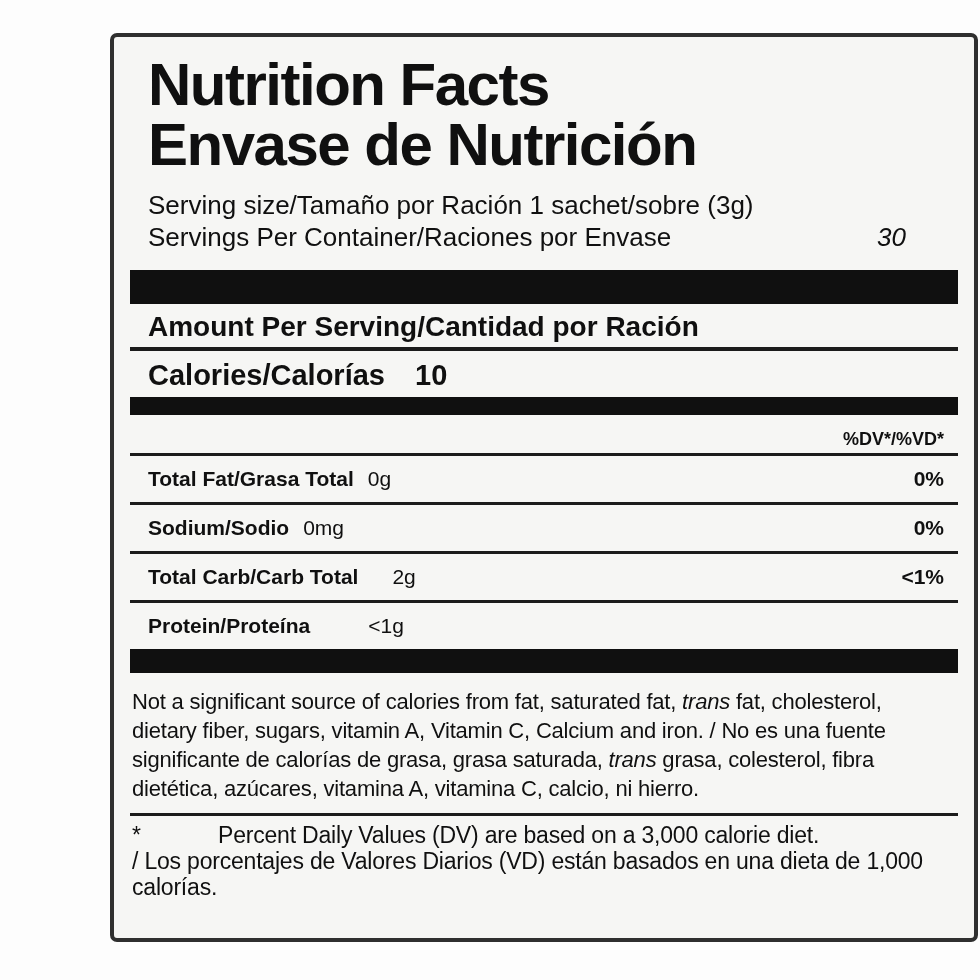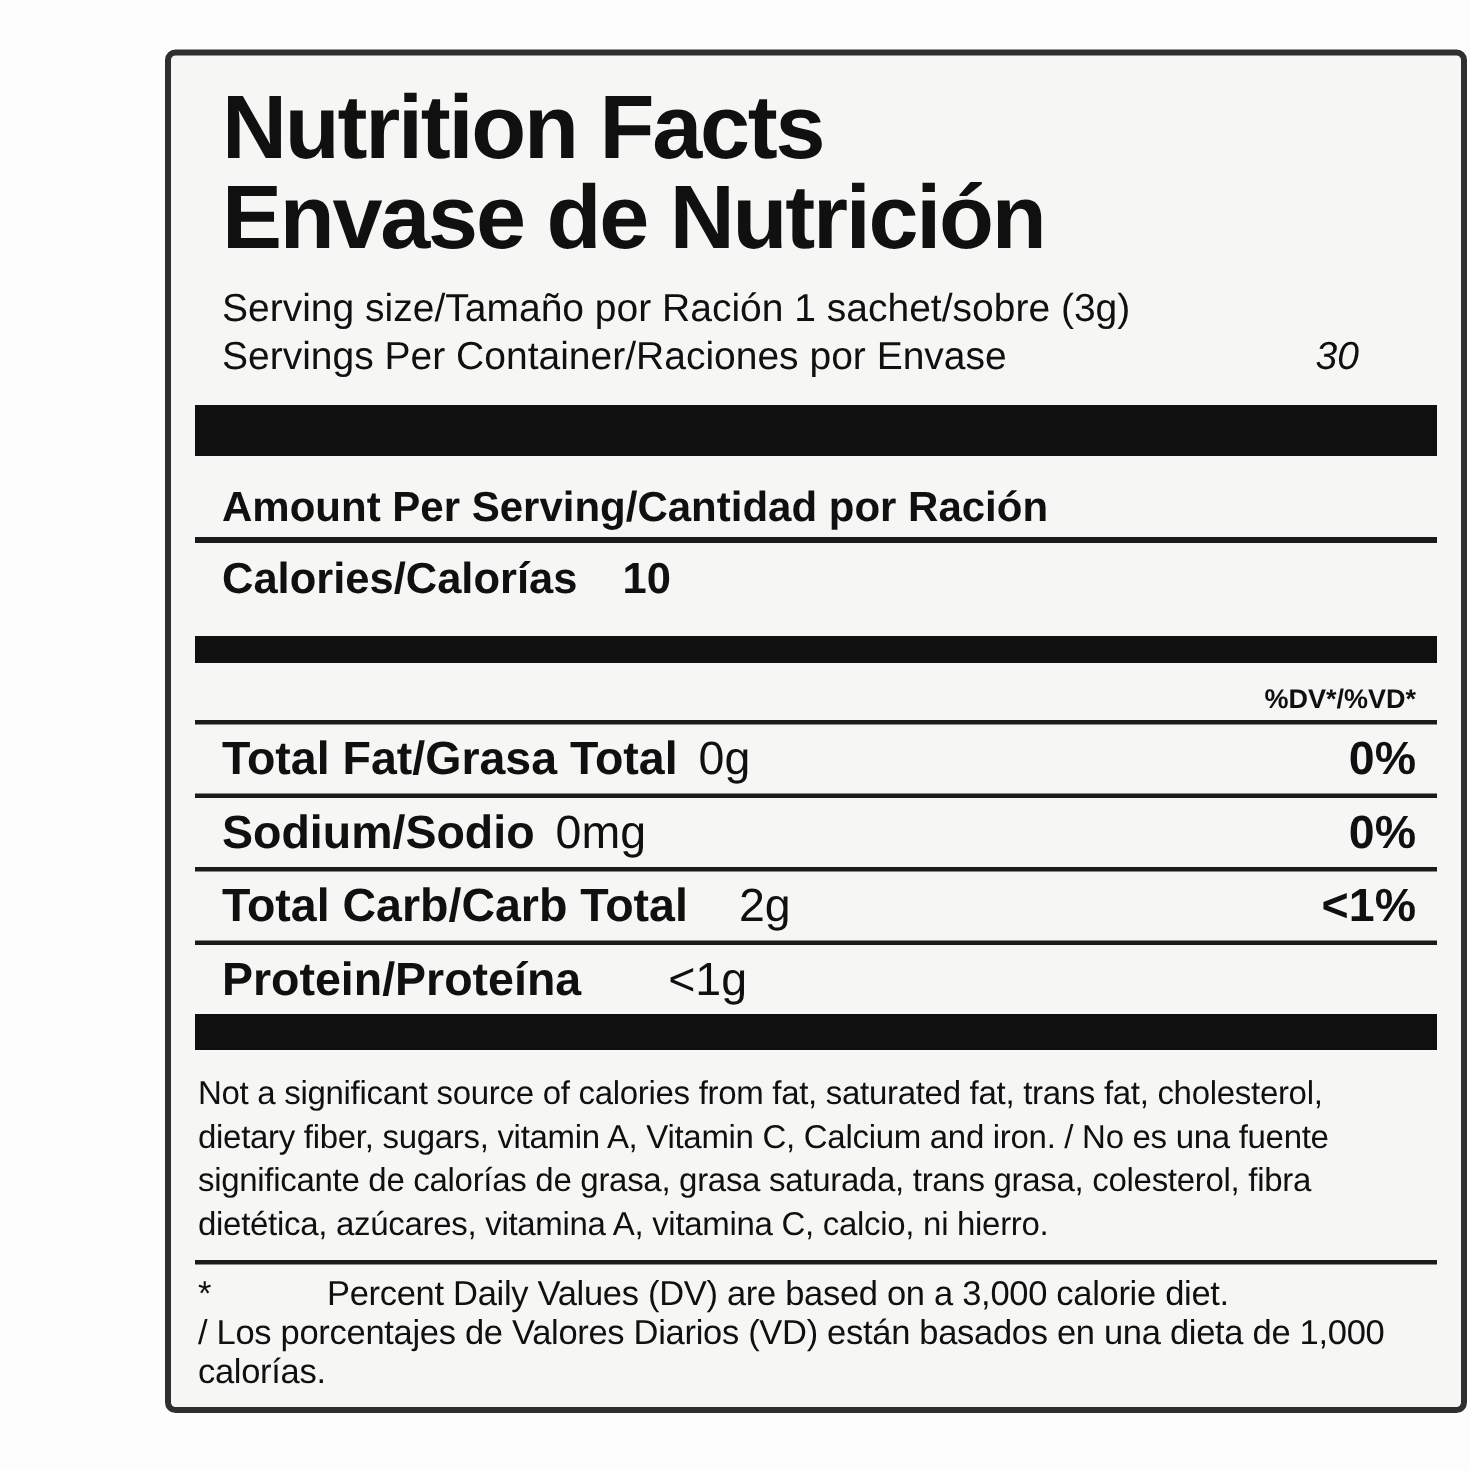--- a/index.html
+++ b/index.html
@@ -29,50 +29,50 @@
   }
   .serving{ margin-top:14px; padding-left:18px; font-size:26px; line-height:32px; }
   .serving-line{ white-space:nowrap; }
   .serving-line.flex{ display:flex; }
   .servings-count{ margin-left:auto; margin-right:52px;font-style:italic; }
   .bar{ background:var(--ink); width:100%; }
   .bar-thick{ height:34px; margin-top:17px; }
   .bar-mid{ height:18px; }
   .bar-mid2{ height:24px; }
   .amount-row{
-    padding:17px 14px 4px 18px;
+    padding:6px 14px 4px 18px;
     border-bottom:4px solid var(--line);
     font-size:28px; font-weight:700; line-height:33px;
   }
   .calories-row{
-    padding:7px 14px 21px 18px;
+    padding:7px 14px 5px 18px;
     font-size:29px; font-weight:700; line-height:34px;
   }
   .cal-val{ margin-left:22px; }
   .dv-header{
     text-align:right; padding:13px 14px 3px 0;
     border-bottom:3px solid var(--line);
     font-size:18px; font-weight:700; line-height:22px;
   }
   .nrow{
     display:flex; align-items:baseline;
     padding:6px 14px 6px 18px;
     border-bottom:3px solid var(--line);
-    font-size:31px; line-height:34px;
+    font-size:21px; line-height:34px;
   }
   .nrow.last{ border-bottom:none;gap:24px; }
   .nname{ font-weight:700; }
   .namt{ margin-left:14px; }
   .nrow.wide-gap .namt{ margin-left:34px; }
   .ndv{ margin-left:auto; font-weight:700; }
   .ns-note{
     margin-top:14px; padding:0 8px 0 2px;
     font-size:22px; line-height:29px; letter-spacing:-0.2px;
   }
-  .it{ }
+  .it{ font-style:italic; }
   .sep{ border-top:3px solid var(--line); margin-top:10px; }
   .dv-note{
     padding:6px 6px 0 2px;
     font-size:23px; line-height:26px; letter-spacing:-0.2px;
   }
   .ast{ display:inline-block; width:86px; }
   .dv-note .es{ display:block; }
 </style>
 </head>
 <body>

